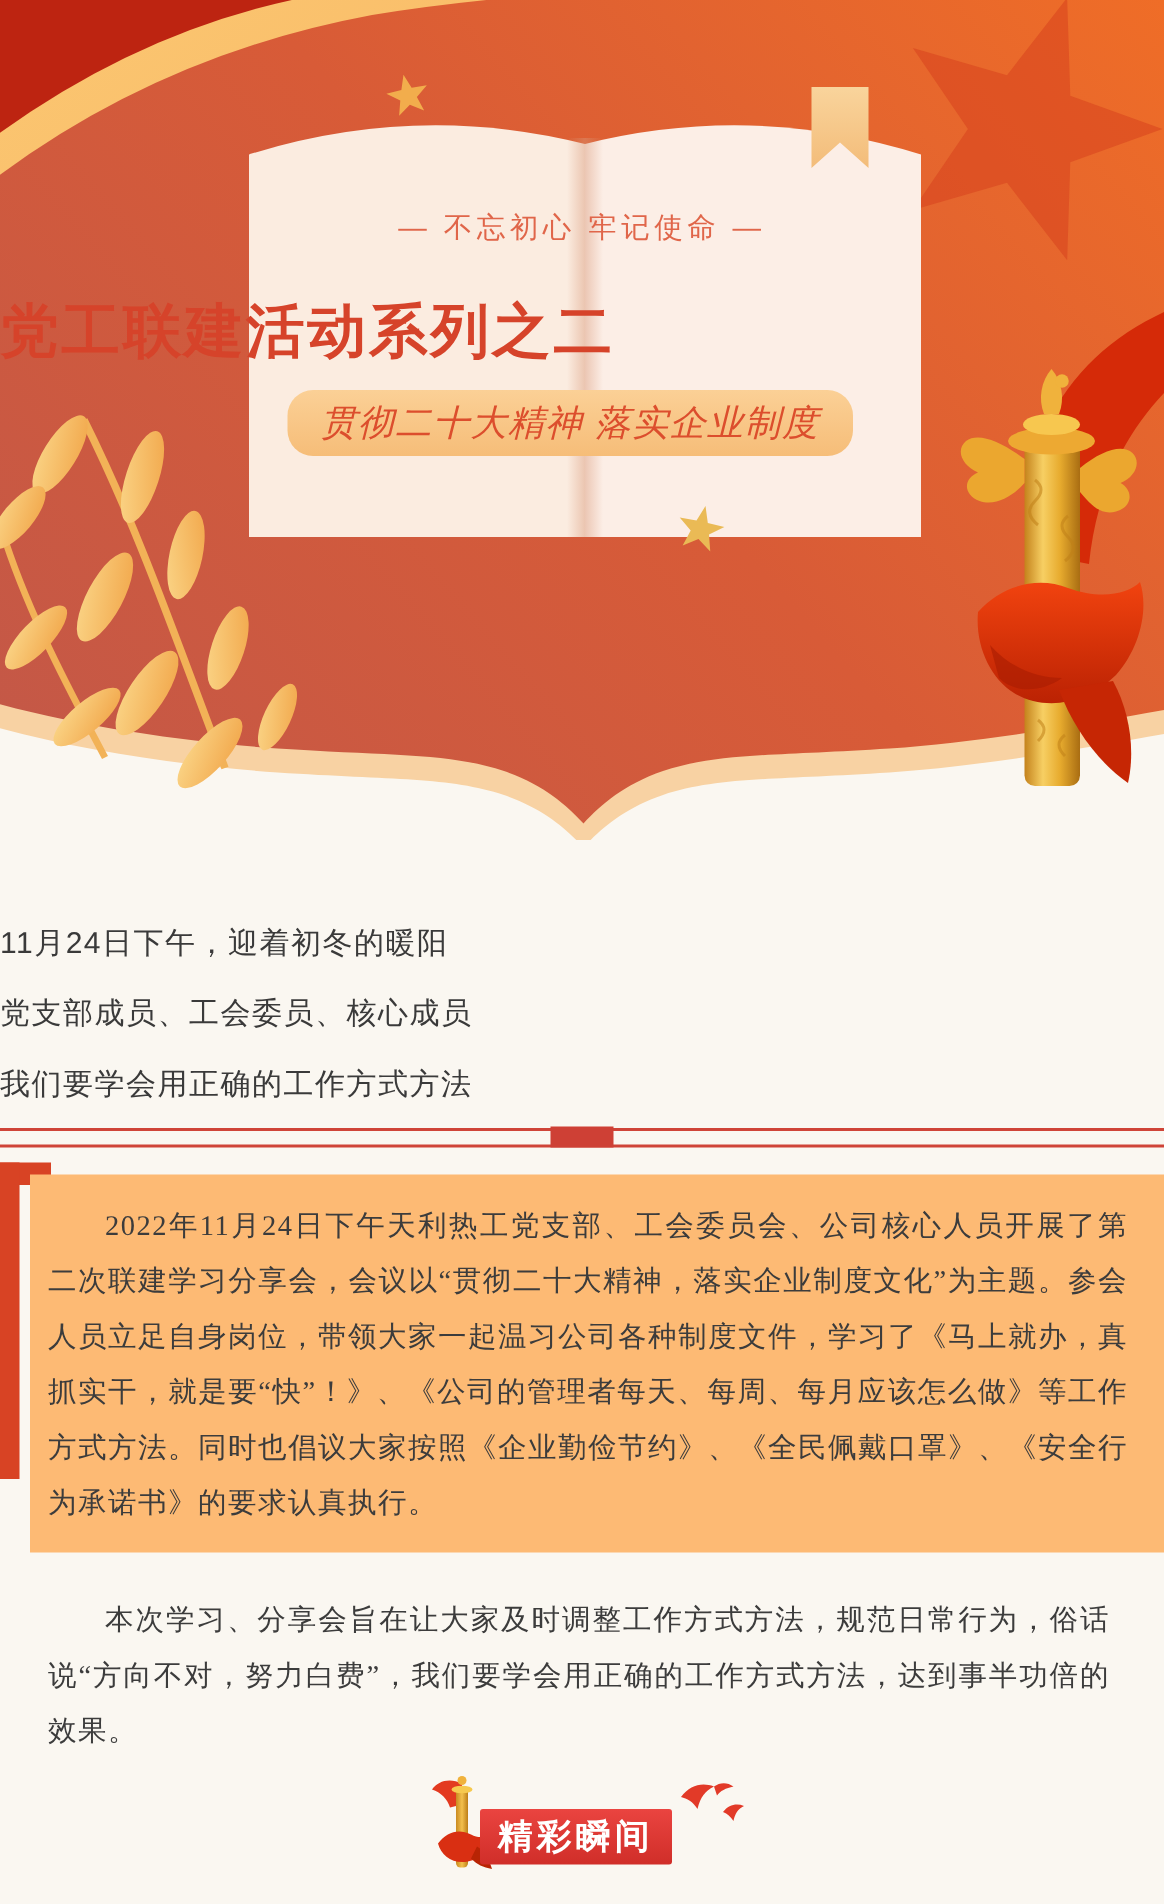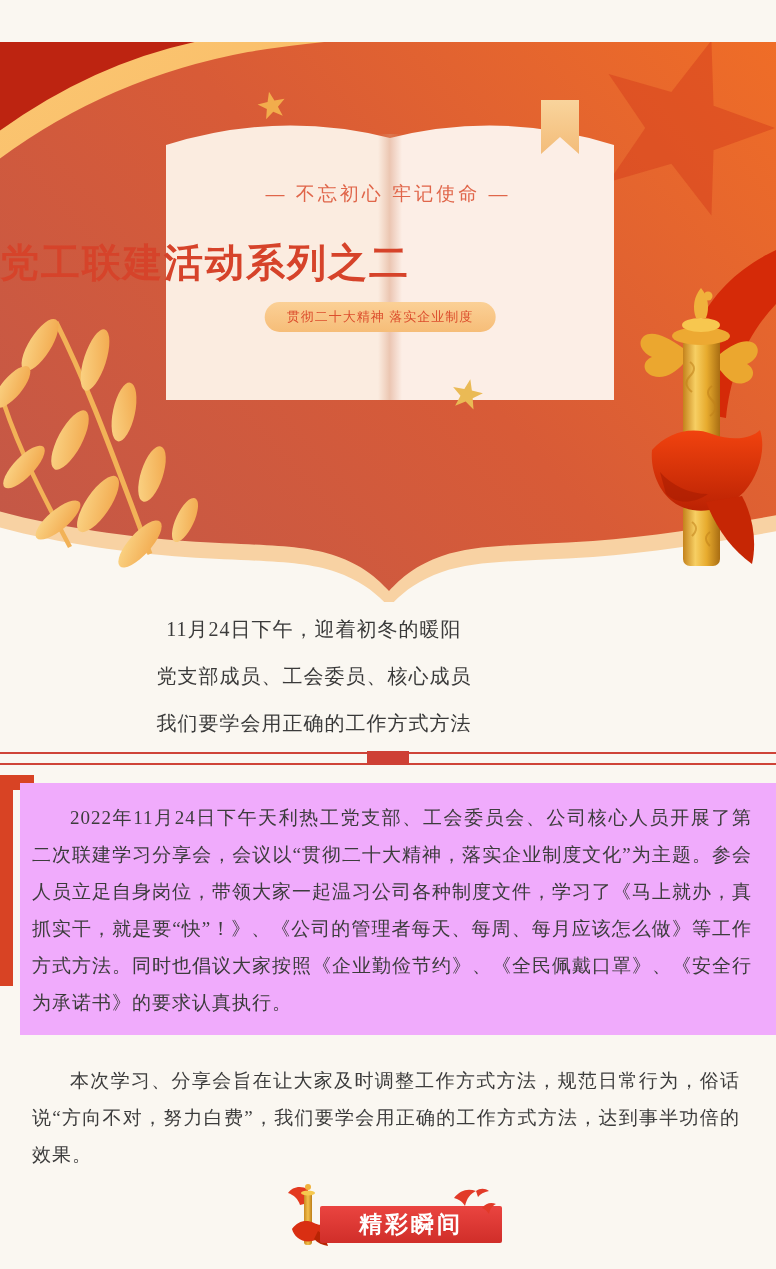--- a/index.html
+++ b/index.html
@@ -1,51 +1,51 @@
 <!DOCTYPE html>
 <html><head>
 <meta charset="utf-8">
 <style>
   html,body{margin:0;padding:0;background:#faf7f1;}
   .page{position:relative;width:776px;height:1269px;margin:0 auto;background:#faf7f1;overflow:hidden;
         font-family:"Liberation Sans",sans-serif;}
   
-  .banner{position:absolute;top:0;left:0;width:760px;height:560px;margin-top:42px;}
+  .banner{position:absolute;top:0;left:0;width:760px;height:560px;}
   .banner svg{position:absolute;top:0;left:0;display:block;}
   .banner-slogan{position:absolute;top:139px;left:0;width:776px;text-align:center;
         font-size:19px;letter-spacing:3px;color:#e0664a;}
   .banner-title{position:absolute;top:194px;left:0;width:776px;
         font-size:39px;font-weight:bold;letter-spacing:2px;color:#d6432a;}
   .banner-badge{position:absolute;top:260px;left:50%;transform:translateX(-50%);
         padding:6px 22px;border-radius:17px;
         background:linear-gradient(180deg,#fbd096,#f6bd78);
-        font-size:13px;letter-spacing:1px;color:#dc4e2d;white-space:nowrap;}
+        font-size:24px;letter-spacing:1px;color:#dc4e2d;white-space:nowrap;font-style:italic;}
   
-  .intro{position:absolute;top:606px;left:0;width:628px;text-align:center;
-        font-family:Liberation Serif, serif;font-size:20px;color:#3a3a3a;letter-spacing:1px;}
+  .intro{position:absolute;top:606px;left:0;width:628px;
+        font-family:Liberation Sans, sans-serif;font-size:20px;color:#3a3a3a;letter-spacing:1px;}
   .intro-line{line-height:47px;}
   
   .divider{position:absolute;top:749px;left:0;width:776px;height:18px;}
   .divider-line{position:absolute;left:0;width:776px;height:2px;background:#cf4438;}
   .line-a{top:3px;} .line-b{top:14px;}
   .divider-block{position:absolute;top:2px;left:50%;margin-left:-21px;width:42px;height:14px;background:#ce4035;}
   
   .bracket-h{position:absolute;top:775px;left:0;width:34px;height:15px;background:#d84324;}
   .bracket-v{position:absolute;top:775px;left:0;width:13px;height:211px;background:#d84324;}
-  .content-block{position:absolute;top:783px;left:20px;width:756px;background:#f0abfc;
+  .content-block{position:absolute;top:783px;left:20px;width:756px;background:#fdba74;
         box-sizing:border-box;padding:16px 24px 14px 12px;}
   .para{margin:0;font-family:"Liberation Serif",serif;font-size:19px;line-height:37px;
         color:#3c3c3c;text-align:justify;text-indent:2em;letter-spacing:1px;}
   .para2{position:absolute;top:1062px;left:20px;width:756px;box-sizing:border-box;
         padding:0 36px 0 12px;}
   
   .footer{position:absolute;top:1180px;left:0;width:776px;height:89px;}
   .pillar-icon{position:absolute;top:3px;left:284px;}
   .birds-icon{position:absolute;top:6px;left:452px;}
-  .section-button{position:absolute;top:26px;left:320px;width:182px;height:37px;
+  .section-button{position:absolute;top:26px;left:320px;width:128px;height:37px;
         background:linear-gradient(180deg,#ea4440,#d02e29);border-radius:2px;
         display:flex;align-items:center;justify-content:center;
         color:#ffffff;font-size:23px;font-weight:bold;letter-spacing:3px;}
 </style>
 </head>
 <body>
 
 <div class="page">
 
   <div class="banner">

